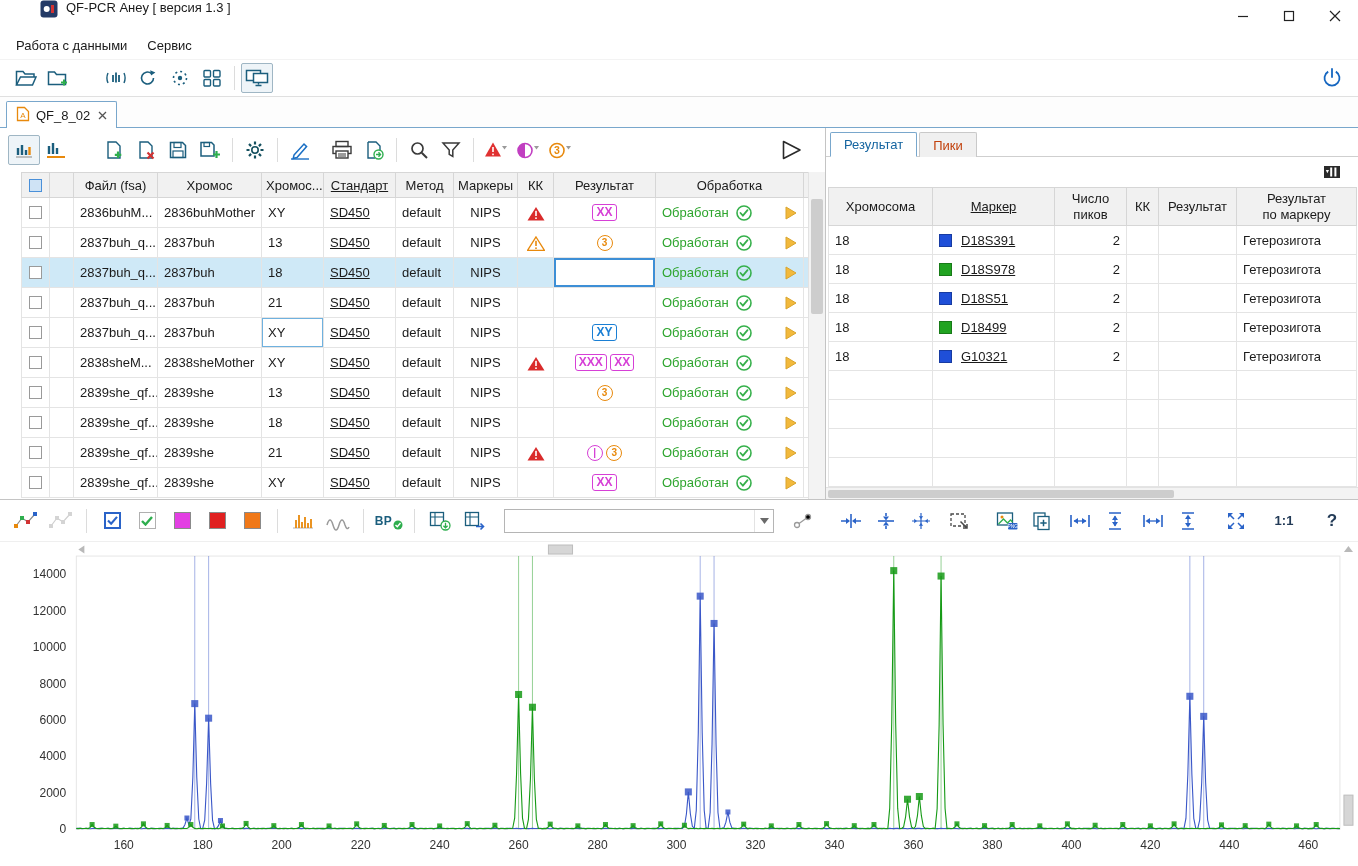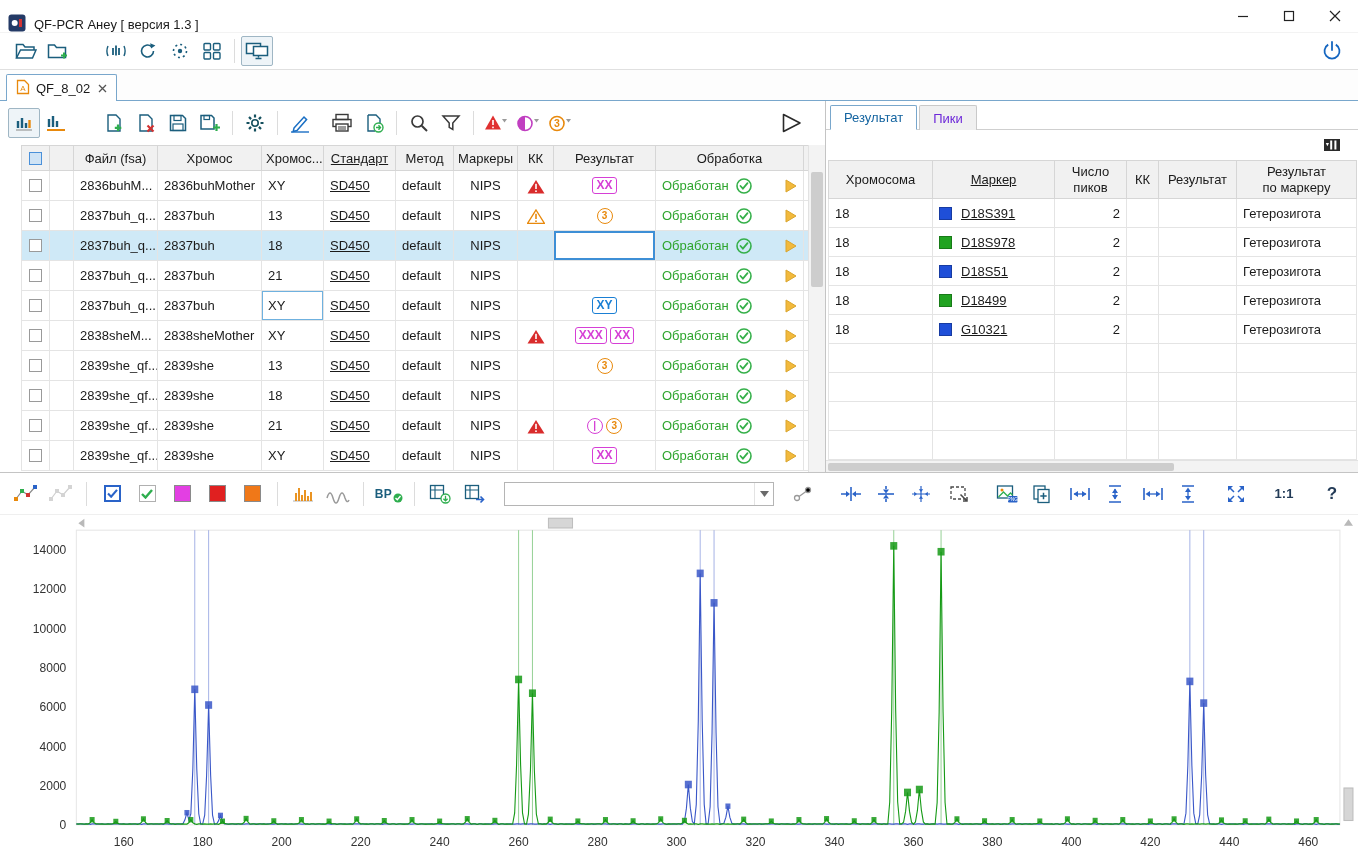--- a/index.html
+++ b/index.html
@@ -1,21 +1,21 @@
 <!DOCTYPE html>
 <html><head>
 <meta charset="utf-8">
 <style>
   * { margin:0; padding:0; box-sizing:border-box; }
   html,body { width:1358px; height:866px; overflow:hidden; background:#fff;
     font-family:"Liberation Sans",sans-serif; color:#1a1a1a; }
   .app { width:1358px; height:866px; display:flex; flex-direction:column; background:#fff; }
 
   
-  .titlebar { height:32px; display:flex; align-items:flex-end; padding-left:8px; background:#fff; flex:0 0 auto; }
+  .titlebar { height:32px; display:flex; align-items:flex-start; padding-left:8px; background:#fff; flex:0 0 auto;margin-left:32px; }
   .app-icon { width:18px; height:18px; margin-right:8px; display:flex; }
   .title { font-size:13px; }
   .wincontrols { margin-left:auto; display:flex; height:100%; }
   .wc { width:46px; display:flex; align-items:center; justify-content:center; }
 
   
   .menubar { height:27px; display:flex; align-items:center; padding-left:6px; font-size:13px; flex:0 0 auto; }
   .menu-item { padding:4px 10px; cursor:default; }
 
   
@@ -66,21 +66,21 @@
   .circle-magenta { color:#d63fd6; border-color:#d63fd6; }
   .proc-inner { display:flex; align-items:center; gap:7px; }
   .proc-label { color:#2ea52e; }
   .proc-play { margin-left:auto; display:flex; }
   .vscroll { position:absolute; top:0; right:0; bottom:0; width:17px; background:#f3f3f3; border-left:1px solid #e2e2e2; }
   .vhandle { position:absolute; top:27px; left:2px; width:12px; height:115px; background:#cdcdcd; border-radius:2px; }
 
   
   .right-panel { flex:1; display:flex; flex-direction:column; background:#fff; overflow:hidden; }
   .rtabs { height:29px; display:flex; align-items:flex-end; padding-left:4px; gap:2px; border-bottom:1px solid #cfcfcf; flex:0 0 auto; }
-  .rtab { height:25px; padding:0 13px; display:flex; align-items:center; font-size:13px; border:1px solid #c9c9c9; border-bottom:none; background:#f0f0f0; color:#6d28d9; border-radius:2px 2px 0 0; margin-bottom:-1px; }
+  .rtab { height:25px; padding:0 13px; display:flex; align-items:center; font-size:13px; border:1px solid #c9c9c9; border-bottom:none; background:#f0f0f0; color:#c2410c; border-radius:2px 2px 0 0; margin-bottom:-1px; }
   .rtab.active { background:#fff; color:#1464a0; border-color:#79a7cc; border-bottom:1px solid #fff; }
   .rtoolbar { height:30px; display:flex; align-items:center; justify-content:flex-end; padding-right:10px; flex:0 0 auto; }
   .rtable-wrap { flex:1; position:relative; padding-left:2px; overflow:hidden; }
   .rgrid { width:528px; }
   .rgrid th { height:38px; white-space:pre-line; line-height:1.18; }
   .rgrid td { height:29px; }
   .rgrid th:nth-child(1),.rgrid td:nth-child(1){width:104px;}
   .rgrid th:nth-child(2),.rgrid td:nth-child(2){width:122px;text-decoration:underline;}
   .rgrid th:nth-child(3),.rgrid td:nth-child(3){width:72px;}
   .rgrid th:nth-child(4),.rgrid td:nth-child(4){width:32px;}
@@ -134,20 +134,24 @@
           </svg>
         </span>
       <span class="wc">
           <svg width="12" height="12" viewBox="0 0 12 12">
             <path d="M1 1 L11 11 M11 1 L1 11" stroke="#222" stroke-width="1.2"></path>
           </svg>
         </span>
     </span>
   </div>
 
+  <div class="menubar">
+    <span class="menu-item">Работа с данными</span>
+    <span class="menu-item">Сервис</span>
+  </div>
 
   <div class="toolbar">
     <span class="tbtn">
         <svg width="22" height="18" viewBox="0 0 22 18">
           <path d="M1.5 16 V2.5 h6.5 l2 2.5 H19 v3" fill="none" stroke="#1b5e7d" stroke-width="1.5"></path>
           <path d="M1.5 16 L5.5 8 h15.5 l-3.5 8 z" fill="none" stroke="#1b5e7d" stroke-width="1.5"></path>
         </svg>
       </span>
     <span class="tbtn">
         <svg width="22" height="18" viewBox="0 0 22 18">

